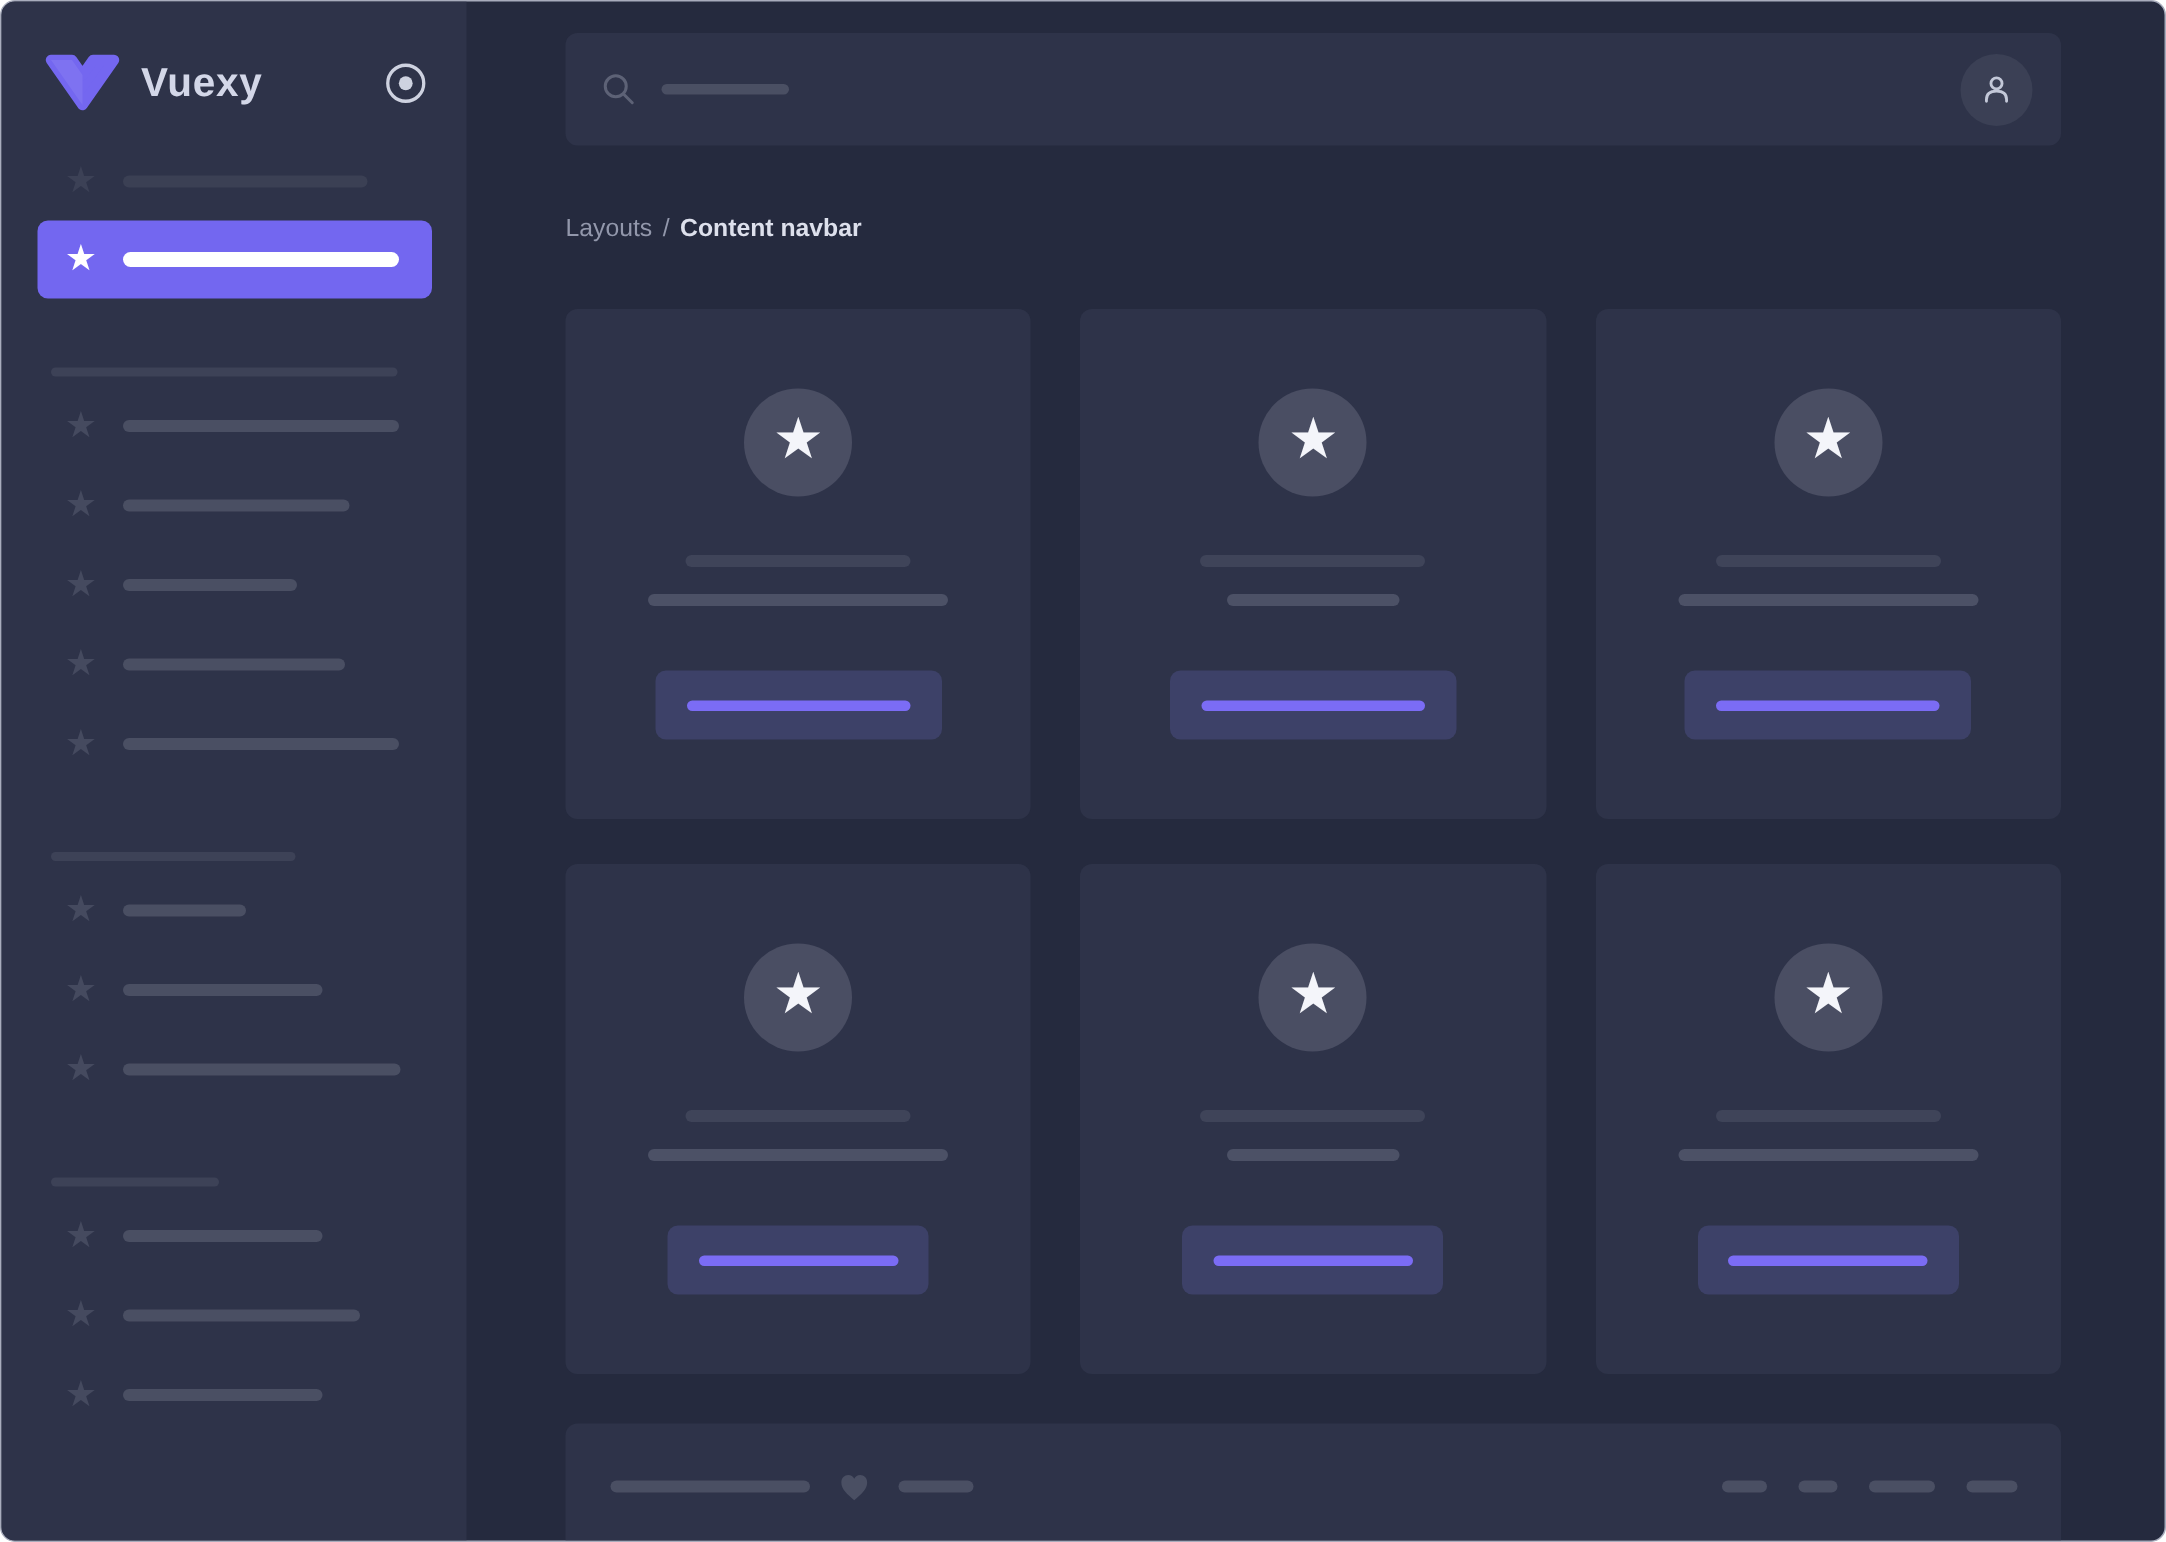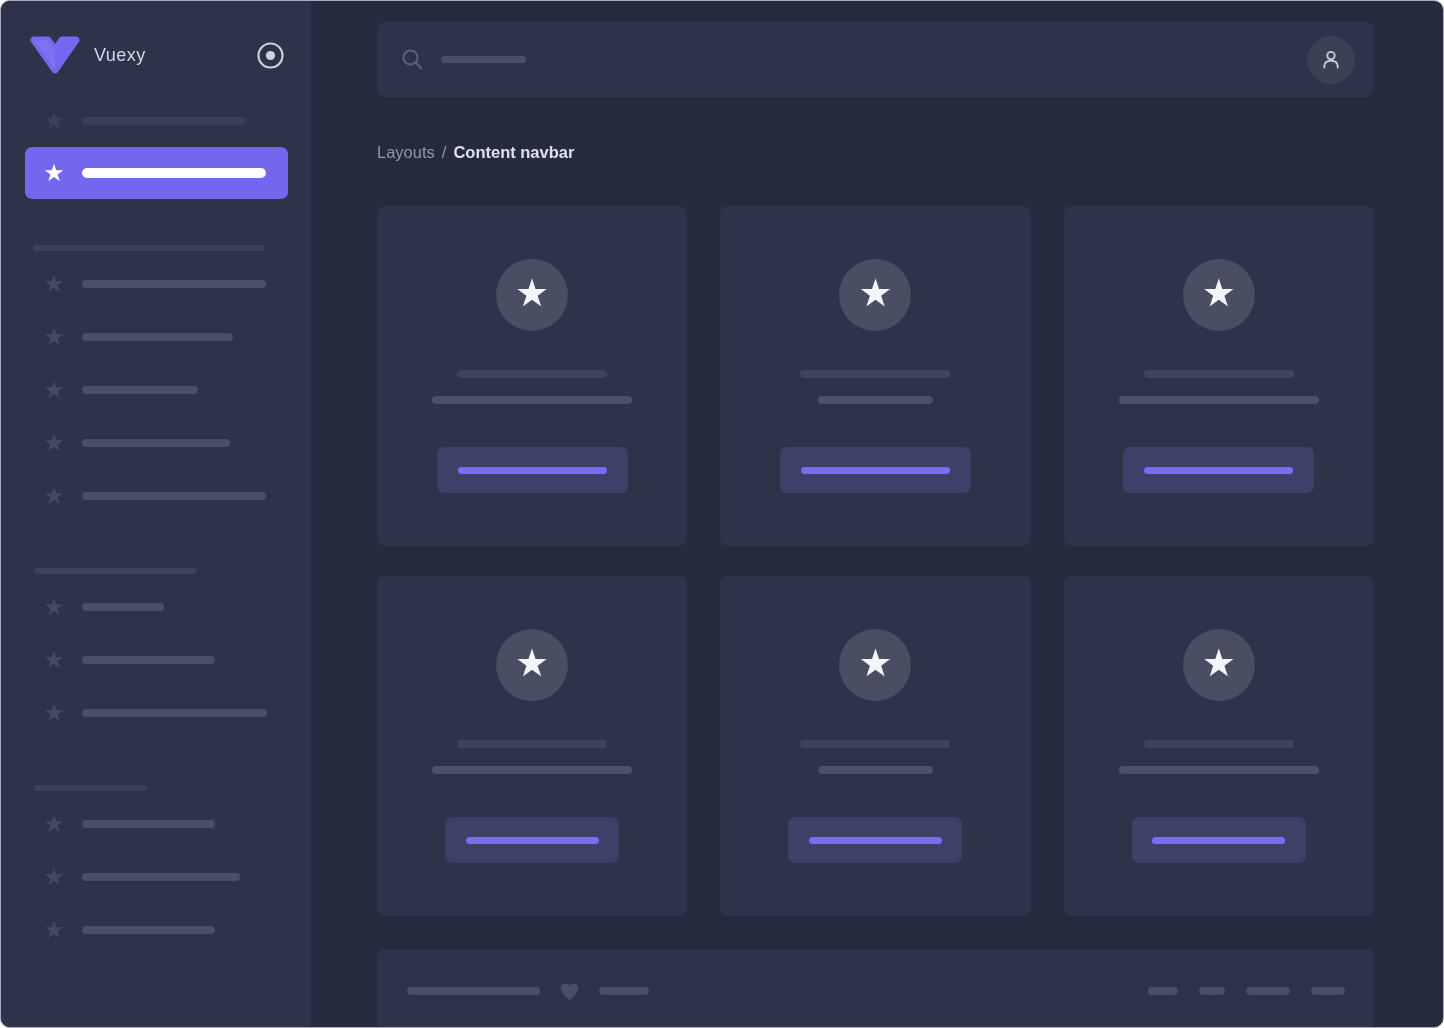--- a/index.html
+++ b/index.html
@@ -1,21 +1,21 @@
 <!DOCTYPE html>
 <html><head>
 <meta charset="utf-8">
 <style>
   html,body{margin:0;padding:0;background:#ffffff;font-family:"Liberation Sans","DejaVu Sans",sans-serif;}
   .frame{position:relative;width:1444px;height:1028px;box-sizing:border-box;border:1px solid #a8acbc;
          border-radius:10px;overflow:hidden;display:flex;background:#252a3e;}
   
   .sidebar{width:310px;flex-shrink:0;background:#2e3349;overflow:hidden;}
   .brand{display:flex;align-items:center;padding:34px 26px 0 28px;}
-  .brand-title{font-size:18px;font-weight:normal;color:#d3d7e8;margin-left:13px;letter-spacing:.5px;}
+  .brand-title{font-size:27px;font-weight:bold;color:#d3d7e8;margin-left:13px;letter-spacing:.5px;}
   .pin{margin-left:auto;display:flex;}
   .menu{margin-top:19px;}
   .menu-item{height:53px;display:flex;align-items:center;padding-left:40px;cursor:pointer;}
   .menu-item .star{font-size:24px;line-height:1;width:26px;color:#454a5f;text-align:center;}
   .menu-item .bar{height:8px;border-radius:4px;background:#4a4f63;margin-left:15px;}
   .menu-item.dim .star{color:#3c4156;}
   .menu-item.dim .bar{background:#3b4054;}
   .menu-item.active{background:#7367f0;border-radius:7px;margin:0 23px 0 24px;padding-left:16px;height:52px;}
   .menu-item.active .star{color:#ffffff;}
   .menu-item.active .bar{background:#ffffff;height:10px;border-radius:5px;}

